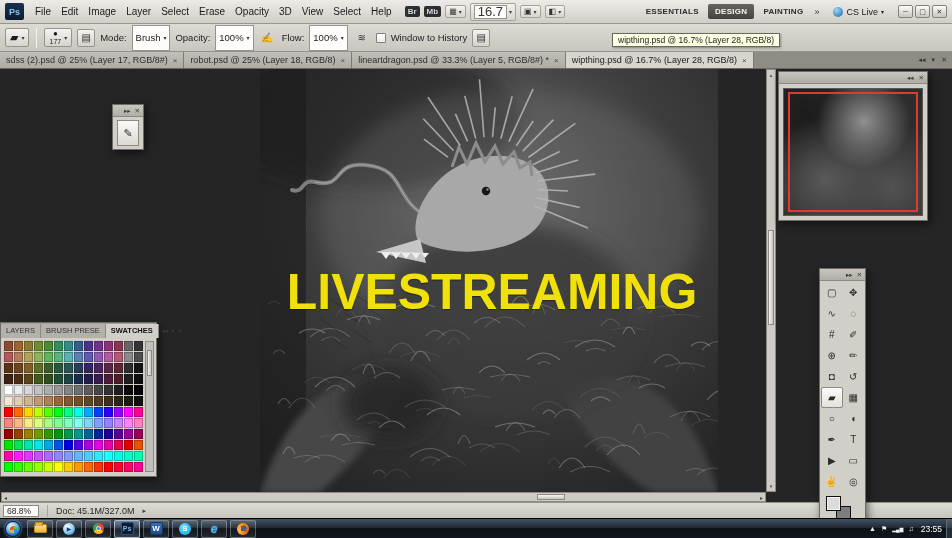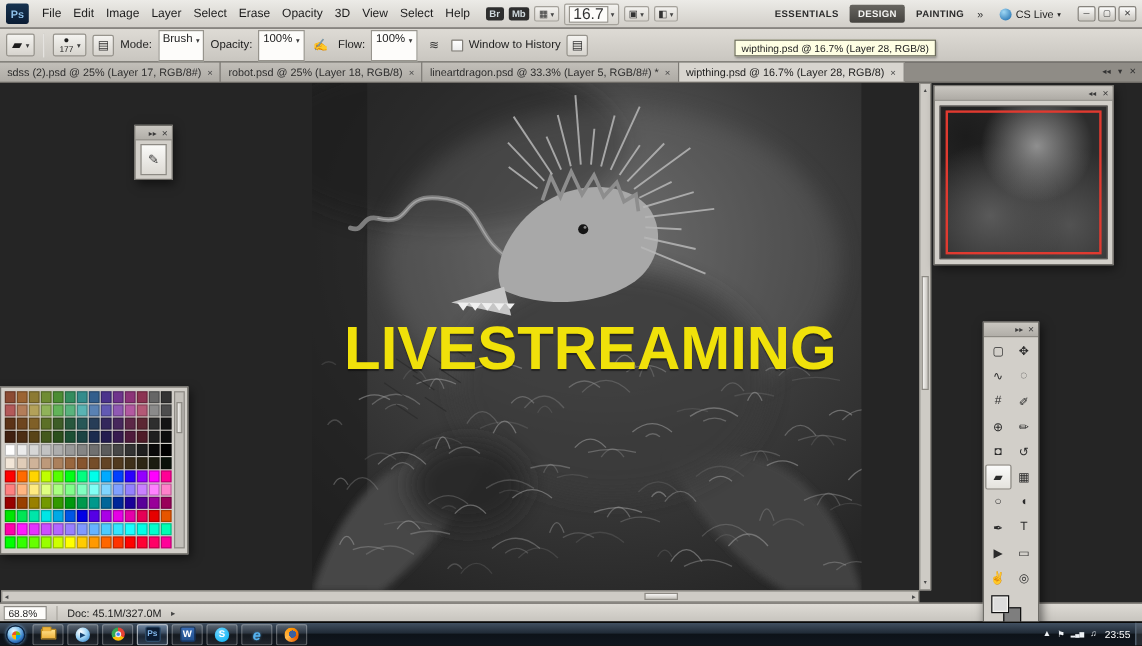--- a/index.html
+++ b/index.html
@@ -31,21 +31,21 @@
   .optionsbar{position:absolute;top:24px;left:0;right:0;height:28px;background:linear-gradient(#dedbd5,#c9c6c0);border-bottom:1px solid #95928b;display:flex;align-items:center;padding:0 5px;gap:5px;font-size:9.5px;color:#1c1c1c;z-index:20}
   .opt-sep{width:1px;height:20px;background:#a9a69f;border-right:1px solid #f2f1ee;margin:0 2px}
   .tool-preset{display:flex;align-items:center;gap:3px;border:1px solid #97948d;border-radius:2px;background:linear-gradient(#f4f3f0,#d7d4ce);padding:2px 4px;font-size:11px}
   .tool-preset .dd,.brush-preset .dd,.combo .dd{font-size:6px;color:#3a3a3a}
   .brush-preset{display:flex;align-items:center;gap:3px;border:1px solid #97948d;border-radius:2px;background:linear-gradient(#f4f3f0,#d7d4ce);padding:1px 4px}
   .bp-stack{display:flex;flex-direction:column;align-items:center;line-height:1}
   .bp-dot{font-size:8px}
   .bp-num{font-size:7px}
   .icon-btn{min-width:18px;height:18px;display:flex;align-items:center;justify-content:center;font-size:10px;color:#333;border:1px solid transparent;border-radius:2px}
   .icon-btn.framed{border-color:#97948d;background:linear-gradient(#f4f3f0,#d7d4ce)}
-  .combo{display:inline-flex;align-items:flex-end;gap:3px;background:#fdfcfa;border:1px solid #97948d;height:16px;padding:12px 3px;font-size:9.5px}
+  .combo{display:inline-flex;align-items:center;gap:3px;background:#fdfcfa;border:1px solid #97948d;height:16px;padding:12px 3px;font-size:9.5px}
   .checkbox{width:10px;height:10px;border:1px solid #827f79;background:linear-gradient(#fff,#ececec);border-radius:1px}
   .optlabel{white-space:nowrap}
 
   
   .tabbar{position:absolute;top:52px;left:0;right:0;height:17px;background:#8f8c86;border-bottom:1px solid #6b6964;display:flex;align-items:flex-end;z-index:10}
   .doc-tabs{display:flex;height:16px}
   .tab{display:flex;align-items:center;gap:5px;height:16px;padding:0 6px;font-size:9px;color:#2d2d2d;background:linear-gradient(#c2bfb9,#aeaba5);border-right:1px solid #7d7a75;white-space:nowrap}
   .tab.active{background:#d8d5cf;color:#1c1c1c}
   .tab-close{font-size:8px;color:#4c4c4c}
   .tabbar-controls{margin-left:auto;display:flex;align-items:center;gap:6px;padding:0 5px;font-size:7px;color:#333;height:16px}
@@ -449,20 +449,32 @@
       <div class="panel-header">
         <span>▸▸</span>
         <span>✕</span>
       </div>
       <div class="mini-body">
         <div class="mini-tool">✎</div>
       </div>
     </div>
 
     <div class="panel sw-panel">
+      <div class="sw-tabs">
+        <div style="display:flex">
+            <div class="sw-tab">LAYERS</div>
+            <div class="sw-tab">BRUSH PRESE</div>
+            <div class="sw-tab active">SWATCHES</div>
+          </div>
+        <div class="sw-tabcontrols">
+          <span>◂◂</span>
+          <span>▾</span>
+          <span>✕</span>
+        </div>
+      </div>
       <div class="sw-body">
         <div class="sw-grid">
             <div class="sw-cell" style="background: rgb(140, 75, 51);"></div>
             <div class="sw-cell" style="background: rgb(156, 100, 51);"></div>
             <div class="sw-cell" style="background: rgb(140, 122, 51);"></div>
             <div class="sw-cell" style="background: rgb(111, 140, 51);"></div>
             <div class="sw-cell" style="background: rgb(75, 140, 51);"></div>
             <div class="sw-cell" style="background: rgb(51, 140, 94);"></div>
             <div class="sw-cell" style="background: rgb(51, 140, 140);"></div>
             <div class="sw-cell" style="background: rgb(51, 94, 140);"></div>

